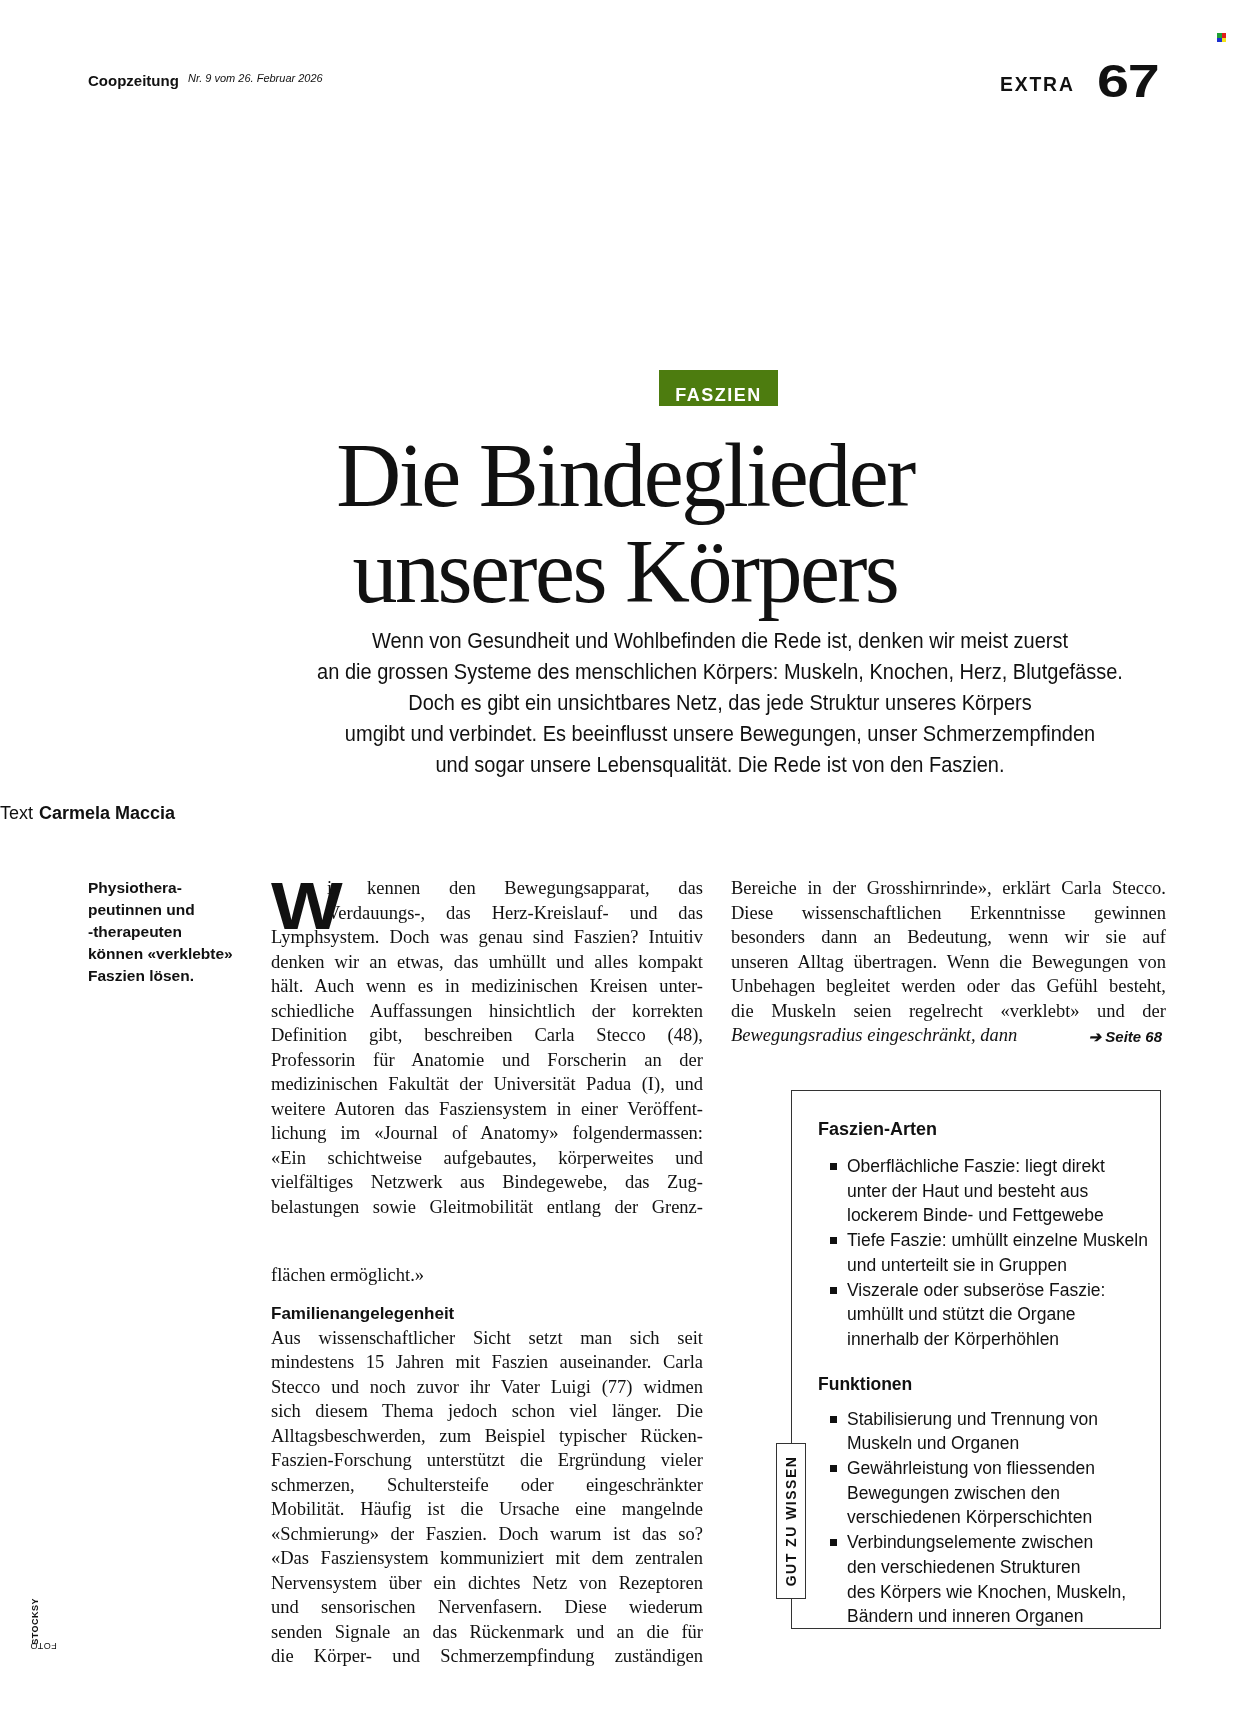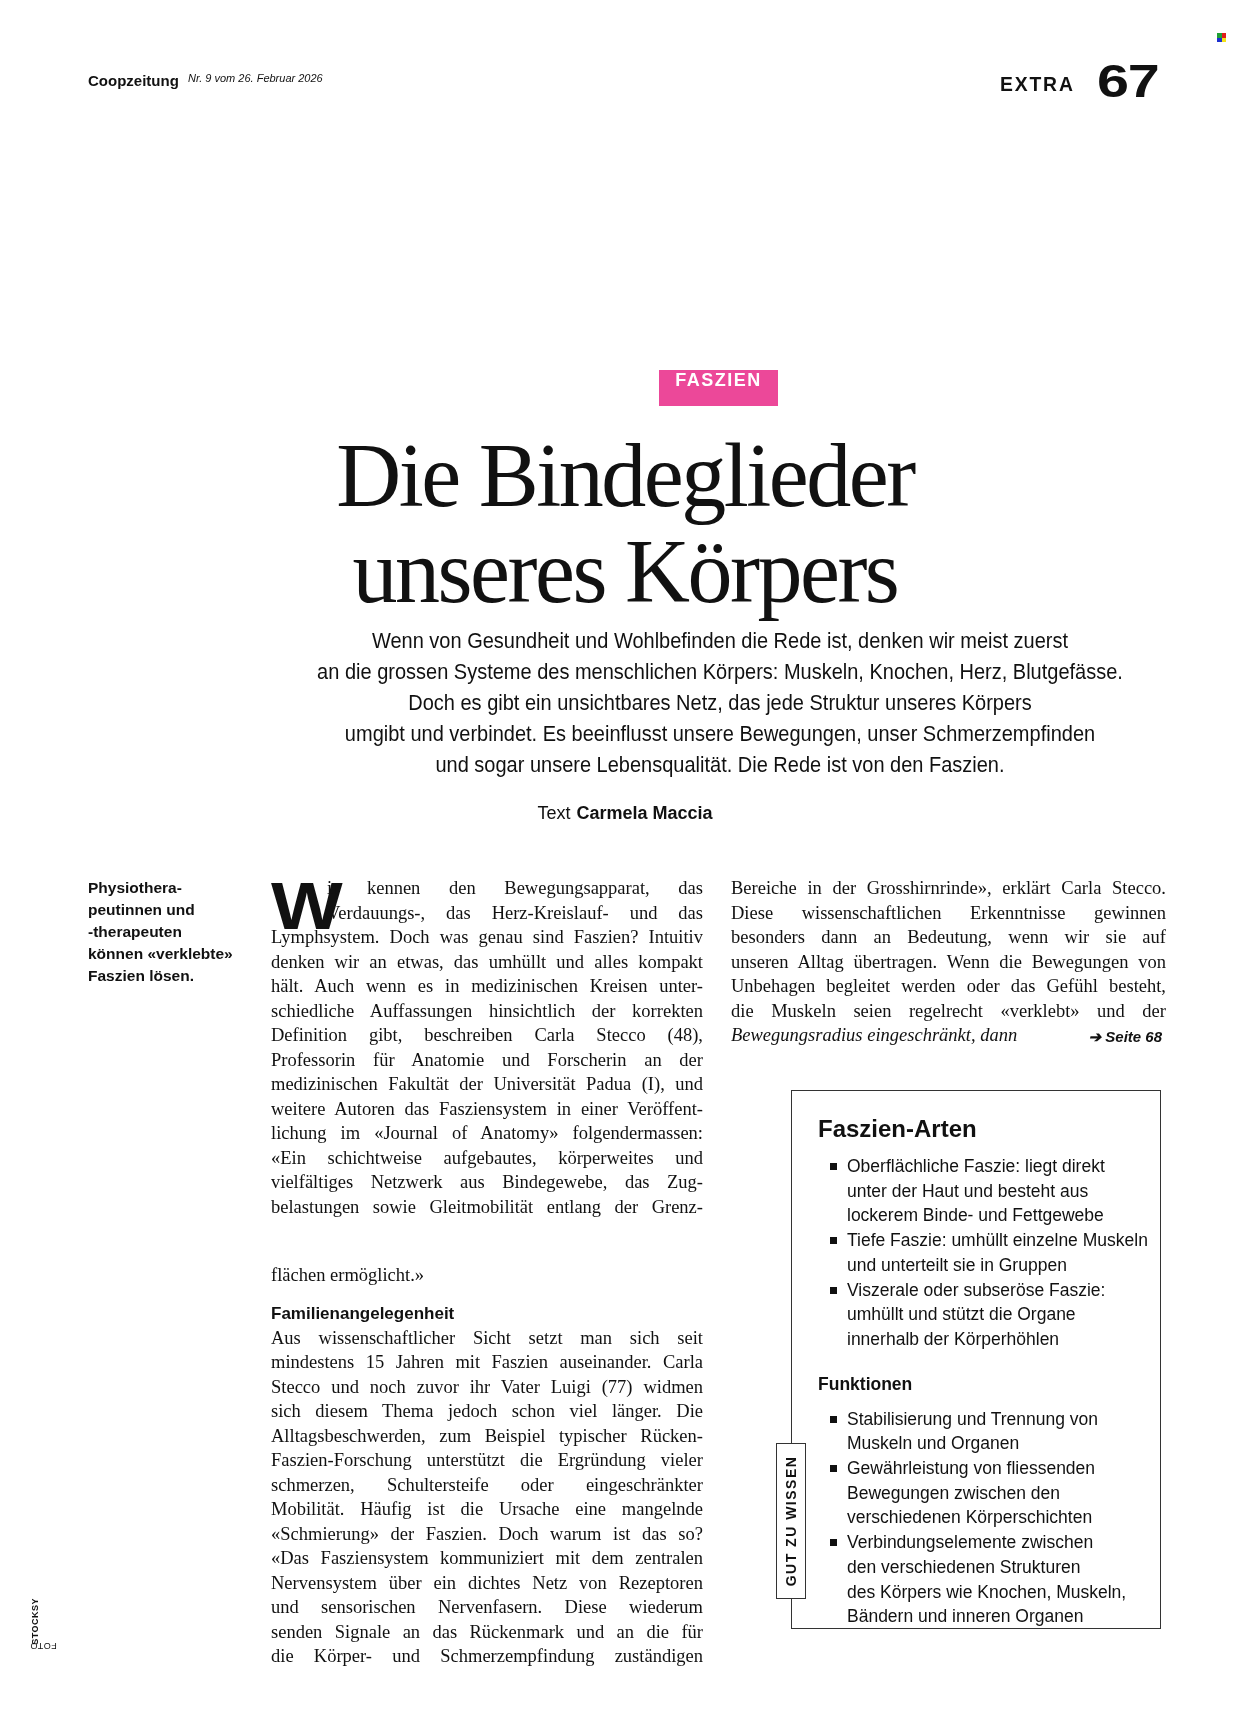--- a/index.html
+++ b/index.html
@@ -8,50 +8,50 @@
 
   
   .hdr-brand { left: 88px; top: 72px; font-family: "Liberation Sans", sans-serif; font-weight: 700; font-size: 15px; }
   .hdr-issue { left: 188px; top: 72px; font-family: "Liberation Sans", sans-serif; font-size: 11px; font-style: italic; }
   .hdr-section { left: 1000px; top: 72px; font-family: "Liberation Sans", sans-serif; font-weight: 700; font-size: 21px; letter-spacing: 2px; transform: scaleX(0.92); transform-origin: left; }
   .hdr-page { left: 1097px; top: 58px; font-family: "Liberation Sans", sans-serif; font-weight: 900; font-size: 46px; letter-spacing: -1px; transform: scaleX(1.25); transform-origin: left; line-height: 1; }
   .reg-mark { left: 1217px; top: 33px; width: 9px; height: 9px; }
   .reg-mark span { position: absolute; width: 4.5px; height: 4.5px; }
 
   
-  .kicker { left: 659px; top: 370px; width: 119px; height: 36px; background: #ec4899; color: #fff; font-family: "Liberation Sans", sans-serif; font-weight: 700; font-size: 18px; letter-spacing: 1.5px; display: flex; align-items: flex-start; justify-content: center; }
+  .kicker { left: 659px; top: 370px; width: 119px; height: 36px; background: #4d7c0f; color: #fff; font-family: "Liberation Sans", sans-serif; font-weight: 700; font-size: 18px; letter-spacing: 1.5px; display: flex; align-items: flex-end; justify-content: center; }
 
   
   .headline { left: 0; width: 1250px; top: 428px; text-align: center; font-family: "Liberation Serif", serif; font-size: 90px; line-height: 96px; letter-spacing: -2.5px; }
 
   
   .lead { left: 200px; width: 1040px; top: 626px; text-align: center; font-family: "Liberation Sans", sans-serif; font-size: 21.5px; line-height: 31px; transform: scaleX(0.93); transform-origin: center; }
   .lead div { white-space: nowrap; }
 
-  .byline { left: 0; width: 1250px; top: 803px; text-align: center; font-family: "Liberation Sans", sans-serif; font-size: 18px; }
+  .byline { left: 0; width: 1250px; top: 803px; text-align: left; font-family: "Liberation Sans", sans-serif; font-size: 18px; }
   .byline b { margin-left: 6px; }
 
   
   .caption { left: 88px; top: 877px; width: 180px; font-family: "Liberation Sans", sans-serif; font-weight: 700; font-size: 15.5px; line-height: 22px; }
   .caption div { white-space: nowrap; }
 
   
   .col { font-family: "Liberation Serif", serif; font-size: 18.5px; line-height: 24.5px; text-align: justify; }
   .col .ln { white-space: nowrap; text-align-last: justify; display: block; }
   .col .ln.last { text-align-last: left; margin-top: 44px; }
   .col1 { left: 271px; top: 876px; width: 432px; }
   .col2 { left: 731px; top: 876px; width: 435px; }
   .dropcap { position: absolute; left: 271px; top: 880px; font-family: "Liberation Sans", sans-serif; font-weight: 900; font-size: 66px; line-height: 52px; letter-spacing: -4px; transform: scaleX(1.15); transform-origin: left; }
   .subhead { font-family: "Liberation Sans", sans-serif; font-weight: 700; font-size: 17px; display: block; margin-top: 14px; line-height: 24px; }
   .seite-ref { font-family: "Liberation Sans", sans-serif; font-weight: 700; font-size: 15px; position: absolute; right: 4px; }
 
   
   .infobox { left: 791px; top: 1090px; width: 370px; height: 539px; border: 1.5px solid #333; box-sizing: border-box; }
   .infobox-inner { position: absolute; left: 26px; top: 24px; right: 10px; font-family: "Liberation Sans", sans-serif; font-size: 17.5px; line-height: 24.7px; }
-  .box-h { font-weight: 700; font-size: 24px; line-height: 28px; margin-bottom: 2px; }
+  .box-h { font-weight: 700; font-size: 18px; line-height: 28px; margin-bottom: 2px; }
   .box-h2 { font-weight: 700; font-size: 17.5px; margin-top: 20px; line-height: 24px; }
   .box-list { list-style: none; margin: 11px; padding: 0; }
   .box-list li { position: relative; padding-left: 18px; }
   .box-list li::before { content: ""; position: absolute; left: 1px; top: 9px; width: 7px; height: 7px; background: #111; }
   .box-list li div { white-space: nowrap; }
 
   .tab { left: 776px; top: 1443px; width: 30px; height: 156px; border: 1.5px solid #333; background: #fff; box-sizing: border-box; display: flex; align-items: center; justify-content: center; }
   .tab span { transform: rotate(-90deg); white-space: nowrap; font-family: "Liberation Sans", sans-serif; font-weight: 700; font-size: 14px; letter-spacing: 1.5px; }
 
   .credit { left: 30px; top: 1598px; width: 40px; height: 40px; }

